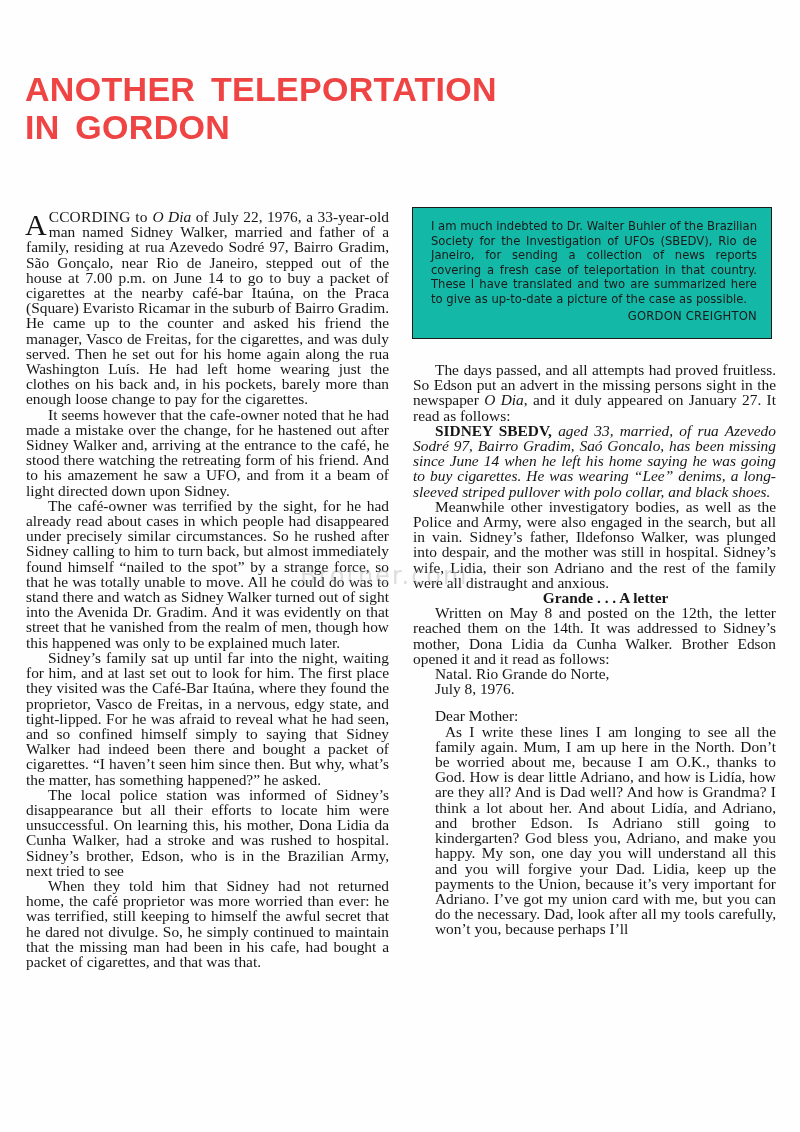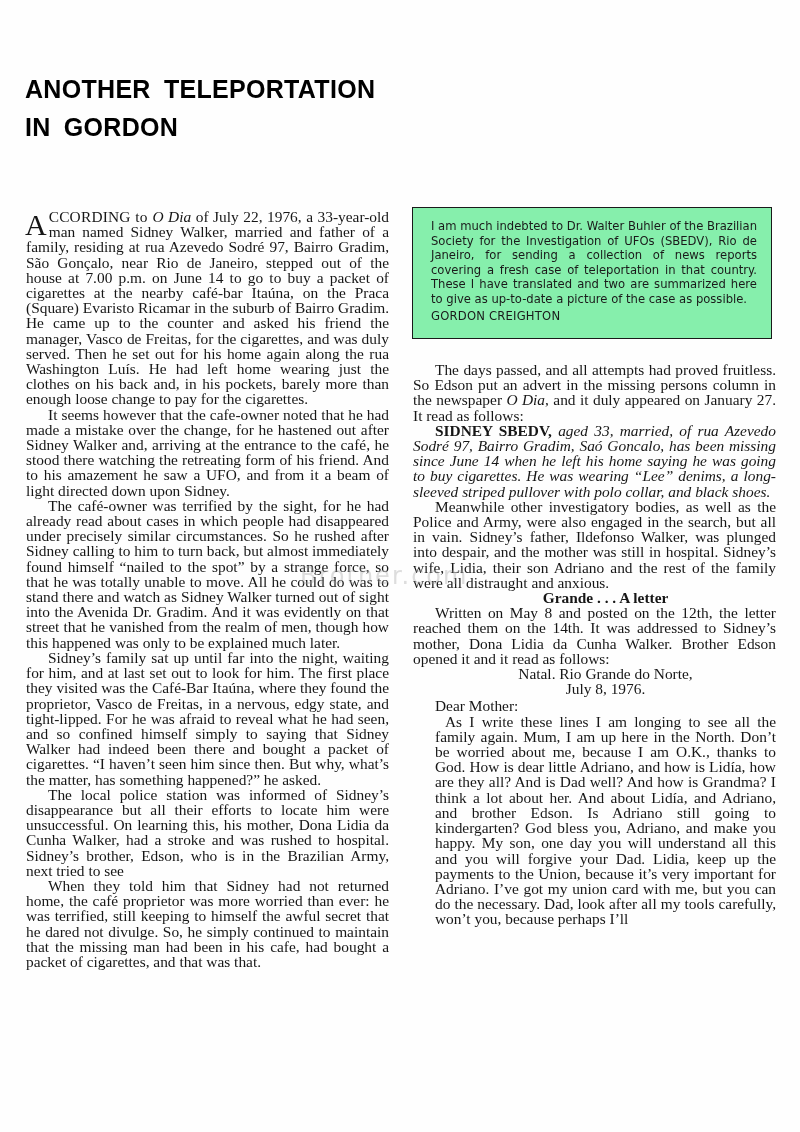--- a/index.html
+++ b/index.html
@@ -1,21 +1,21 @@
 <!DOCTYPE html>
 <html><head>
 <meta charset="utf-8">
 <style>
   html, body { margin: 0; padding: 0; background: #fefefe; }
   body { width: 800px; height: 1132px; position: relative; overflow: hidden; color: #141414; }
   .page { position: absolute; left: 0; top: 0; width: 800px; height: 1132px; background: #fefefe; }
   .title {
     position: absolute; left: 25px; top: 70px; width: 520px;
     font-family: "Liberation Sans", sans-serif; font-weight: bold;
-    font-size: 25px; line-height: 38px; letter-spacing: 0.3px; color: #000000;
+    font-size: 34px; line-height: 38px; letter-spacing: 0.3px; color: #ef4444;
     margin: 0;
   }
   .title span { display: block; word-spacing: 6px; }
   .col {
     position: absolute;
     font-family: "Liberation Serif", serif; font-size: 15.4px; line-height: 15.2px;
     color: #161616; text-align: justify;
   }
   .col-left { left: 26px; top: 209px; width: 363px; }
   .col-right { left: 413px; top: 362px; width: 363px; }
@@ -28,33 +28,33 @@
   }
   .lead-caps { letter-spacing: 0.2px; }
   em { font-style: italic; margin-top: 16px; }
   .advert {
     margin: 9px 0 9px 22px; text-indent: 0; font-style: italic;
   }
   .advert .name { font-style: normal; font-weight: bold; }
   .subhead {
     text-align: center; font-weight: bold; margin: 20px 0 6px 0; text-indent: 0;
   }
-  .letter-head { text-align: center; margin: 13px 0 0 0; text-indent: 0; }
+  .letter-head { text-align: left; margin: 13px 0 0 0; text-indent: 0; }
   .letter-head span { display: block; }
   .letter { margin-left: 22px; }
-  .letter .salutation { text-indent: 0; margin-top: 2px; }
+  .letter .salutation { text-indent: 0; margin-top: 12px; }
   .letter p { text-indent: 10px; }
   .box {
     position: absolute; left: 412px; top: 207px; width: 360px; height: 132px;
-    border: 1.5px solid #1a1a1a; background: #86efac;
+    border: 1.5px solid #1a1a1a; background: #14b8a6;
     font-family: "DejaVu Sans", sans-serif; font-size: 11.6px; line-height: 14.6px;
     color: #1a1a1a; box-sizing: border-box; padding: 11px 14px 0 18px;
   }
   .box p { margin: 0; text-align: justify; }
-  .box .sig { text-align: left; margin-top: 2px; letter-spacing: 0.2px; }
+  .box .sig { text-align: right; margin-top: 2px; letter-spacing: 0.2px; }
   .watermark {
     position: absolute; left: 300px; top: 562px;
     font-family: "DejaVu Sans", sans-serif; font-size: 24px; letter-spacing: 2px;
     color: rgba(160,160,160,0.35); pointer-events: none; white-space: nowrap;
   }
 </style>
 </head>
 <body>
 
 <div class="page">
@@ -74,21 +74,21 @@
     <p>The local police station was informed of Sidney’s disappearance but all their efforts to locate him were unsuccessful. On learning this, his mother, Dona Lidia da Cunha Walker, had a stroke and was rushed to hospital. Sidney’s brother, Edson, who is in the Brazilian Army, next tried to see</p>
     <p>When they told him that Sidney had not returned home, the café proprietor was more worried than ever: he was terrified, still keeping to himself the awful secret that he dared not divulge. So, he simply continued to maintain that the missing man had been in his cafe, had bought a packet of cigarettes, and that was that.</p>
   </div>
 
   <div class="box">
     <p>I am much indebted to Dr. Walter Buhler of the Brazilian Society for the Investigation of UFOs (SBEDV), Rio de Janeiro, for sending a collection of news reports covering a fresh case of teleportation in that country. These I have translated and two are summarized here to give as up-to-date a picture of the case as possible.</p>
     <p class="sig">GORDON CREIGHTON</p>
   </div>
 
   <div class="col col-right">
-    <p><span>The days passed, and all attempts had proved fruitless. So Edson put an advert in the missing persons column in the newspaper </span><em>O Dia</em><span>, and it duly appeared on January 27. It read as follows:</span></p>
+    <p><span>The days passed, and all attempts had proved fruitless. So Edson put an advert in the missing persons sight in the newspaper </span><em>O Dia</em><span>, and it duly appeared on January 27. It read as follows:</span></p>
     <p class="advert"><span class="name">SIDNEY SBEDV,</span><span> aged 33, married, of rua Azevedo Sodré 97, Bairro Gradim, Saó Goncalo, has been missing since June 14 when he left his home saying he was going to buy cigarettes. He was wearing “Lee” denims, a long-sleeved striped pullover with polo collar, and black shoes.</span></p>
     <p>Meanwhile other investigatory bodies, as well as the Police and Army, were also engaged in the search, but all in vain. Sidney’s father, Ildefonso Walker, was plunged into despair, and the mother was still in hospital. Sidney’s wife, Lidia, their son Adriano and the rest of the family were all distraught and anxious.</p>
     <p class="subhead">Grande . . . A letter</p>
     <p>Written on May 8 and posted on the 12th, the letter reached them on the 14th. It was addressed to Sidney’s mother, Dona Lidia da Cunha Walker. Brother Edson opened it and it read as follows:</p>
     <p class="letter-head">
       <span>Natal. Rio Grande do Norte,</span>
       <span>July 8, 1976.</span>
     </p>
     <div class="letter">
       <p class="salutation">Dear Mother:</p>

